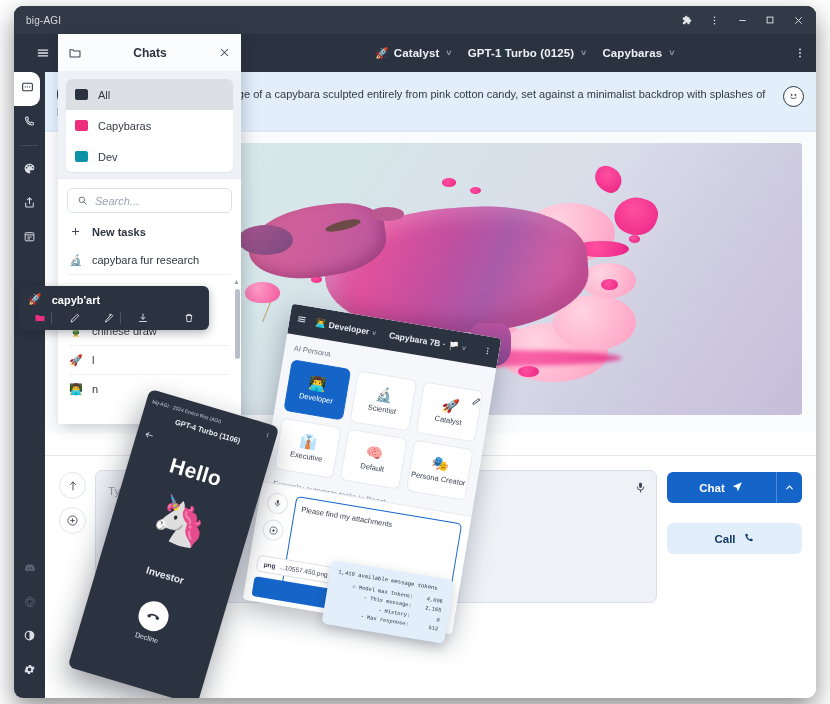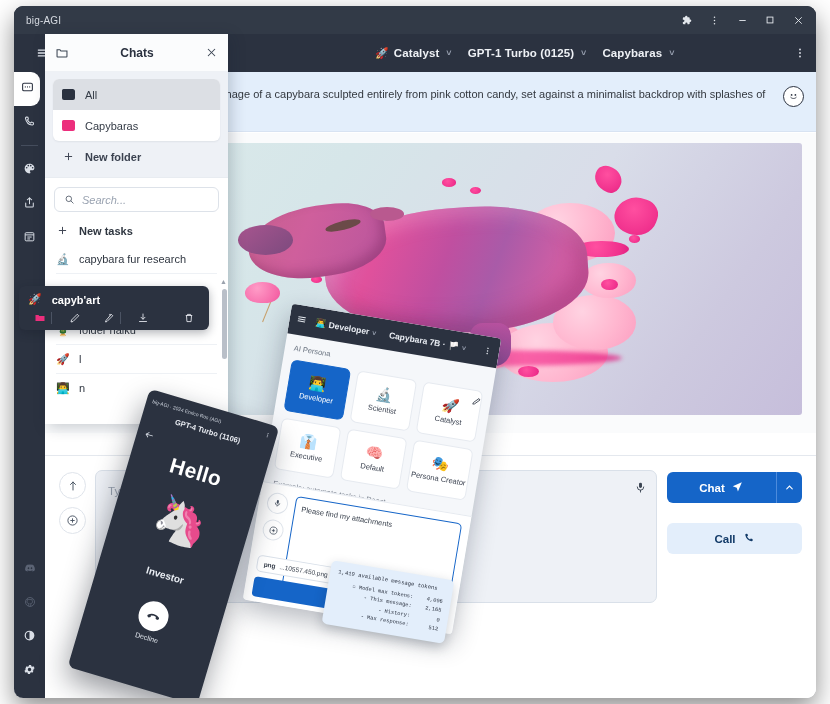--- a/index.html
+++ b/index.html
@@ -210,21 +210,21 @@
     border-radius:0 6px 6px 0; border-left:1px solid #4d8bdc;
   }
   #call-btn {
     height:31px; background:#e3eefb; color:#123a68; border-radius:6px;
     display:flex; align-items:center; justify-content:center; gap:7px;
     font-size:11.5px; font-weight:600;
   }
 
   
   #drawer {
-    position:absolute; left:31px; top:0; width:183px; height:390px;
+    position:absolute; left:44px; top:0; width:183px; height:390px;
     background:#ffffff;
     box-shadow: 3px 3px 14px rgba(20,30,50,.22);
     z-index: 30;
     overflow:hidden;
   }
   #drawer-head {
     height:38px; background:#fbfcfd; display:flex; align-items:center;
     padding:0 10px; border-bottom:1px solid #eef1f5;
   }
   #drawer-head .dh-title {
@@ -688,29 +688,24 @@
       <div id="folders-area">
         <div id="folders-card">
           <div class="folder-row sel">
             <span class="folder-sq" style="background:#2b3240"></span>
             <span>All</span>
           </div>
           <div class="folder-row">
             <span class="folder-sq" style="background:#ec2e7c"></span>
             <span>Capybaras</span>
           </div>
-        </div>
-        <div class="new-folder">
-          <span style="width:13px;text-align:center">
-            <svg width="11" height="11" viewBox="0 0 24 24" stroke="#3b4250" stroke-width="2.1" fill="none" stroke-linecap="round">
-                <line x1="12" y1="5" x2="12" y2="19"></line>
-                <line x1="5" y1="12" x2="19" y2="12"></line>
-              </svg>
-          </span>
-          <span>New folder</span>
+          <div class="folder-row">
+            <span class="folder-sq" style="background:#0e93a6"></span>
+            <span>Dev</span>
+          </div>
         </div>
       </div>
 
       <div id="search-wrap">
         <div id="search-box">
           <span>
             <svg width="11" height="11" viewBox="0 0 24 24" fill="none" stroke="#5d6673" stroke-width="2">
                 <circle cx="10.5" cy="10.5" r="6"></circle>
                 <line x1="15" y1="15" x2="20" y2="20" stroke-linecap="round"></line>
               </svg>
@@ -730,21 +725,21 @@
       </div>
 
       <div class="chat-row">
         <span class="em">🔬</span>
         <span>capybara fur research</span>
       </div>
       <div class="chat-sep"></div>
       <div style="height:42px"></div>
       <div class="chat-row">
         <span class="em">🎍</span>
-        <span>folder haiku</span>
+        <span>chinese draw</span>
       </div>
       <div class="chat-sep"></div>
       <div class="chat-row">
         <span class="em">🚀</span>
         <span>l</span>
       </div>
       <div class="chat-sep"></div>
       <div class="chat-row">
         <span class="em">👨‍💻</span>
         <span>n</span>

